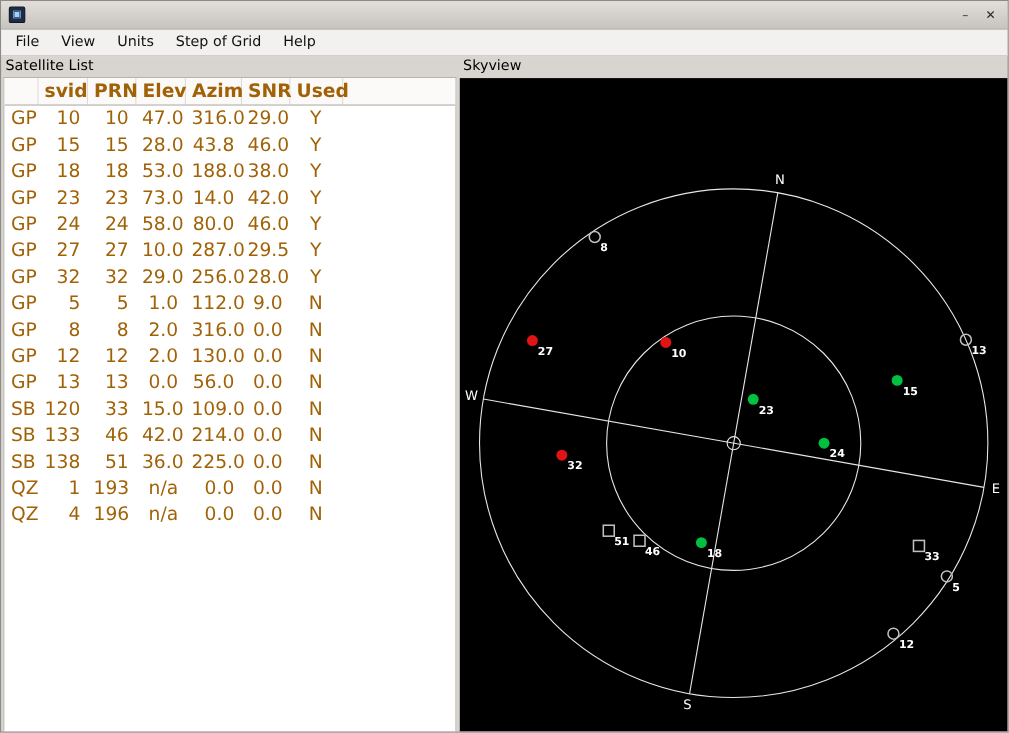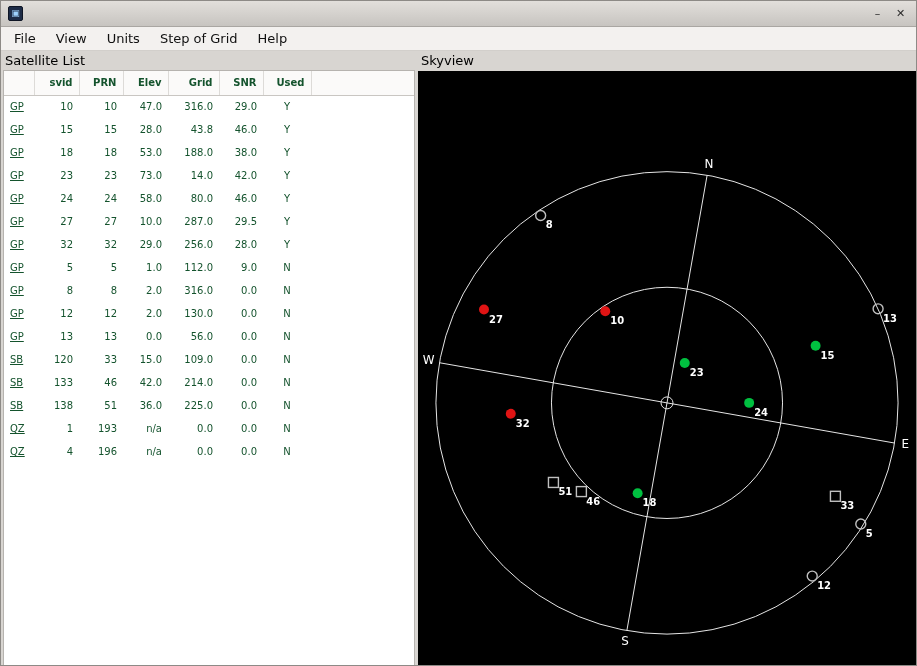--- a/index.html
+++ b/index.html
@@ -39,31 +39,31 @@
   .menu-item { padding: 3px 10px; font-size: 13px; color: #111; text-align: center; }
   
   .content { position: absolute; top: 50px; left: 0; right: 0; bottom: 0; }
   .frame-label { position: absolute; top: 2px; font-size: 13px; color: #000; }
   .left-frame { position: absolute; left: 0; top: 0; width: 415px; bottom: 0; }
   .left-frame .frame-label { left: 4px; text-align: center; }
   .table-wrap {
     position: absolute; top: 19px; left: 2px; right: 1px; bottom: 0;
     background: #ffffff; border: 1px solid #b6b3af; border-bottom: none; overflow: hidden;
   }
-  table.sat-table { border-collapse: collapse; table-layout: fixed; width: 100%; font-size: 10px; color: #14532d; }
+  table.sat-table { border-collapse: collapse; table-layout: fixed; width: 100%; font-size: 17px; color: #a16207; }
   table.sat-table th {
     font-weight: bold; height: 24px; padding: 2px 6px;
     background: #fbfaf9; border-right: 1px solid #dddbd8; border-bottom: 1px solid #c9c6c2;
     text-align: right; white-space: nowrap;
   }
   table.sat-table th.c0 { text-align: left; }
   table.sat-table th.c6 { text-align: right; }
   table.sat-table th.cf { border-right: none; }
   table.sat-table td { height: 23px; padding: 2px 6px; text-align: right; white-space: nowrap; }
-  table.sat-table td.c0 { text-align: left; text-decoration: underline; }
+  table.sat-table td.c0 { text-align: left; }
   table.sat-table td.c6 { text-align: center; }
   
   .right-frame { position: absolute; left: 417px; top: 0; right: 0; bottom: 0; }
   .right-frame .frame-label { left: 3px; }
   .sky-canvas { position: absolute; top: 20px; left: 0; right: 0; bottom: 0; background: #000; }
   .sky-canvas svg { display: block; width: 100%; height: 100%; }
   svg text { font-family: "DejaVu Sans", "Liberation Sans", sans-serif; }
 </style>
 </head>
 <body>
@@ -101,21 +101,21 @@
               <col style="width:44px">
             <col style="width:48px">
               <col>
           </colgroup>
           <thead>
             <tr>
               <th class="c0"></th>
               <th class="c1">svid</th>
               <th class="c2">PRN</th>
               <th class="c3">Elev</th>
-              <th class="c4">Grid</th>
+              <th class="c4">Azim</th>
               <th class="c5">SNR</th>
               <th class="c6">Used</th>
               <th class="cf"></th>
             </tr>
           </thead>
           <tbody>
               <tr>
                 <td class="c0">GP</td>
                 <td class="c1">10</td>
                 <td class="c2">10</td>

